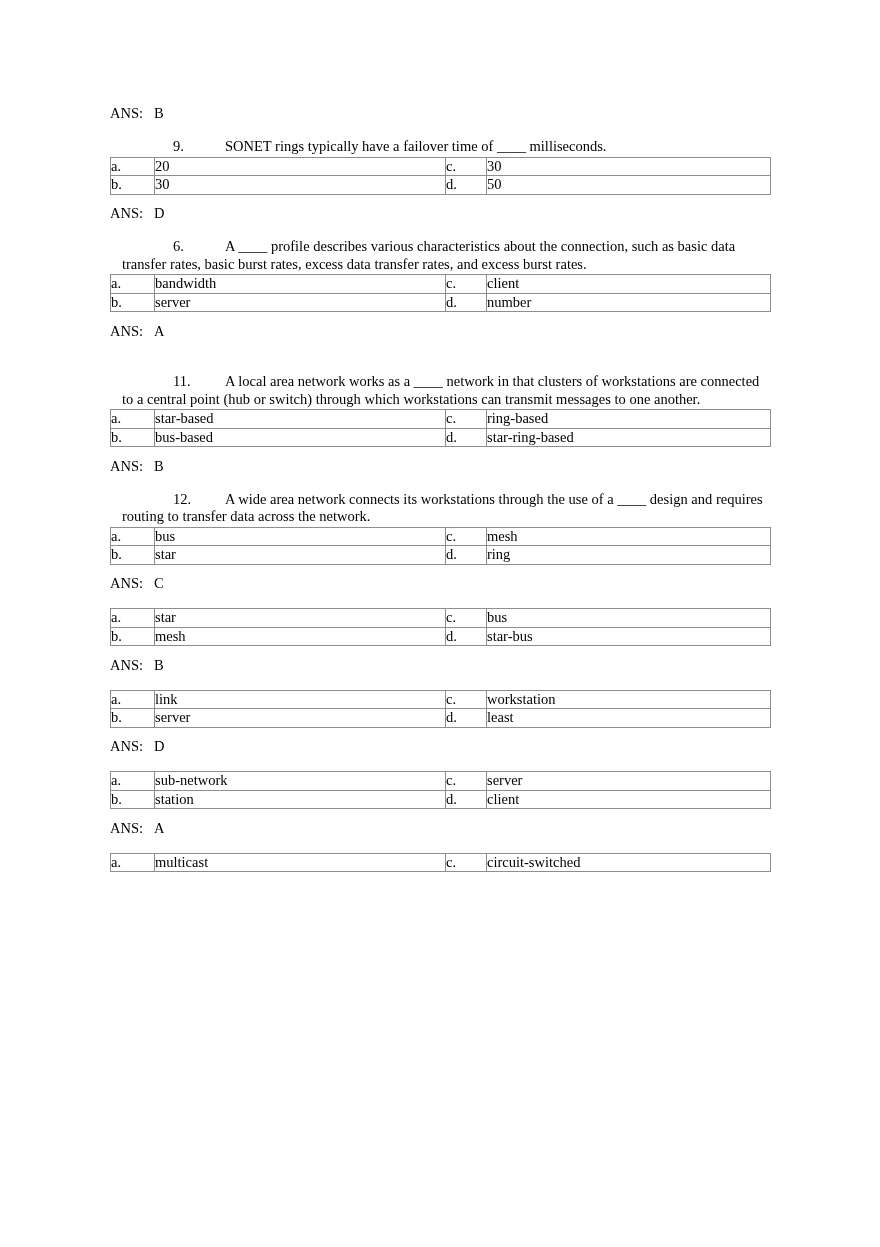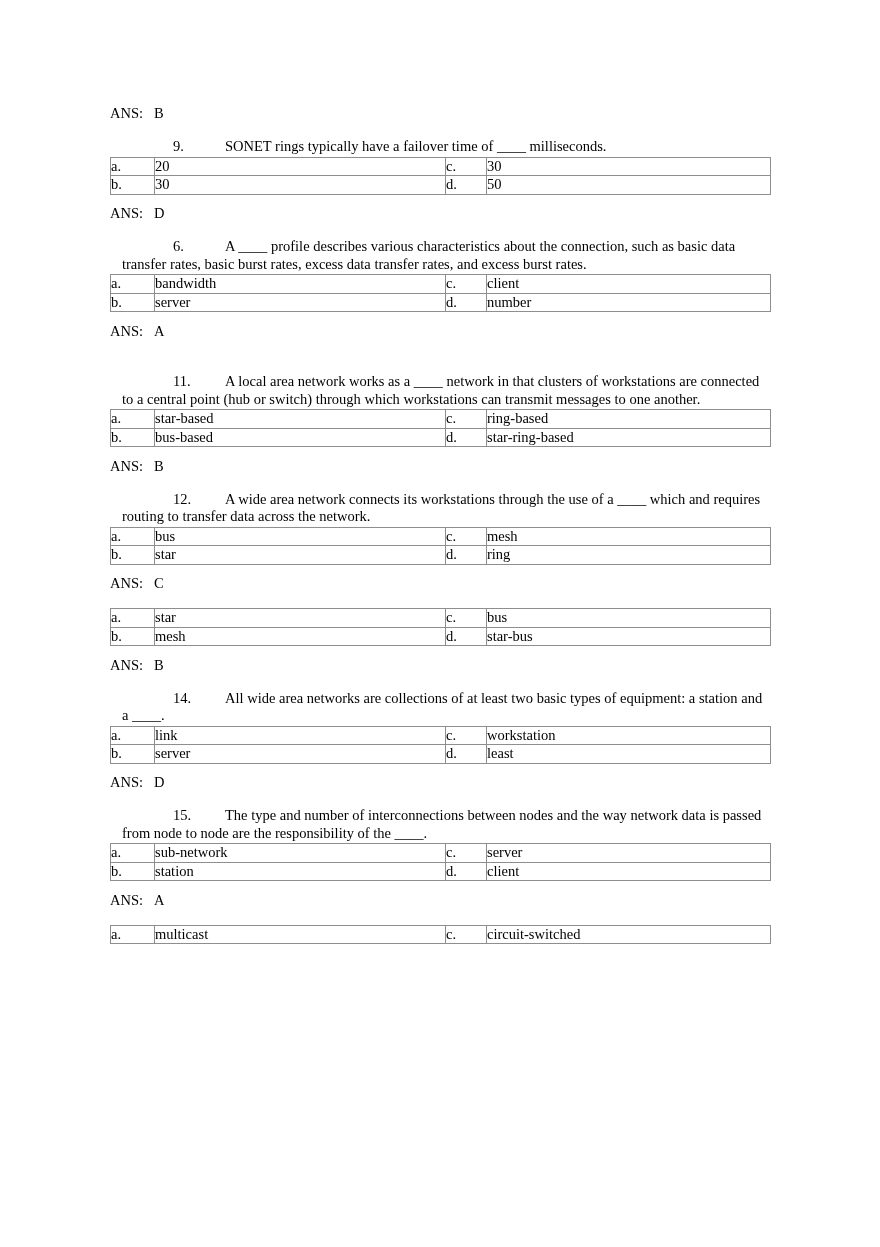--- a/index.html
+++ b/index.html
@@ -146,21 +146,21 @@
                 <td class="text-cell">bus-based</td>
                 <td class="key-cell">d.</td>
                 <td class="text-cell">star-ring-based</td>
               </tr>
             </tbody>
     </table>
     <p class="ans-line"><span>ANS:</span><span class="ans-value">B</span></p>
   </div>
 
   <div class="question">
-    <p class="q-text"><span class="q-num">12.</span><span>A wide area network connects its workstations through the use of a ____ which and requires routing to transfer data across the network.</span></p>
+    <p class="q-text"><span class="q-num">12.</span><span>A wide area network connects its workstations through the use of a ____ design and requires routing to transfer data across the network.</span></p>
     <table class="options">
       <colgroup>
         <col style="width:44px">
               <col style="width:291px">
               <col style="width:41px">
               <col style="width:284px">
       </colgroup>
       <tbody>
               <tr>
                 <td class="key-cell">a.</td>
@@ -199,21 +199,20 @@
                 <td class="text-cell">mesh</td>
                 <td class="key-cell">d.</td>
                 <td class="text-cell">star-bus</td>
               </tr>
             </tbody>
     </table>
     <p class="ans-line"><span>ANS:</span><span class="ans-value">B</span></p>
   </div>
 
   <div class="question">
-    <p class="q-text"><span class="q-num">14.</span><span>All wide area networks are collections of at least two basic types of equipment: a station and a ____.</span></p>
     <table class="options">
       <colgroup>
         <col style="width:44px">
               <col style="width:291px">
               <col style="width:41px">
               <col style="width:284px">
       </colgroup>
       <tbody>
               <tr>
                 <td class="key-cell">a.</td>
@@ -226,21 +225,20 @@
                 <td class="text-cell">server</td>
                 <td class="key-cell">d.</td>
                 <td class="text-cell">least</td>
               </tr>
             </tbody>
     </table>
     <p class="ans-line"><span>ANS:</span><span class="ans-value">D</span></p>
   </div>
 
   <div class="question">
-    <p class="q-text"><span class="q-num">15.</span><span>The type and number of interconnections between nodes and the way network data is passed from node to node are the responsibility of the ____.</span></p>
     <table class="options">
       <colgroup>
         <col style="width:44px">
               <col style="width:291px">
               <col style="width:41px">
               <col style="width:284px">
       </colgroup>
       <tbody>
               <tr>
                 <td class="key-cell">a.</td>

